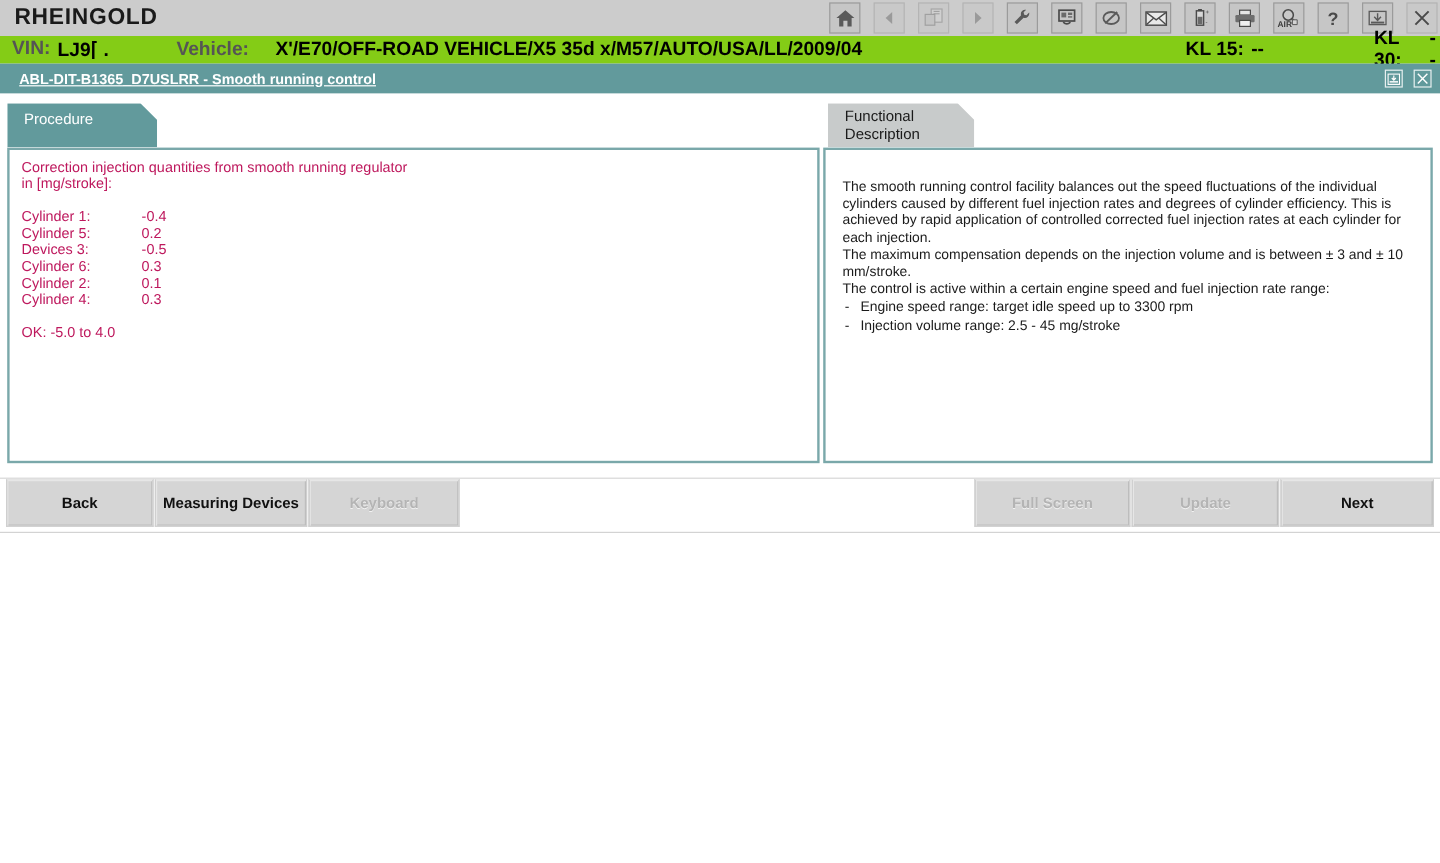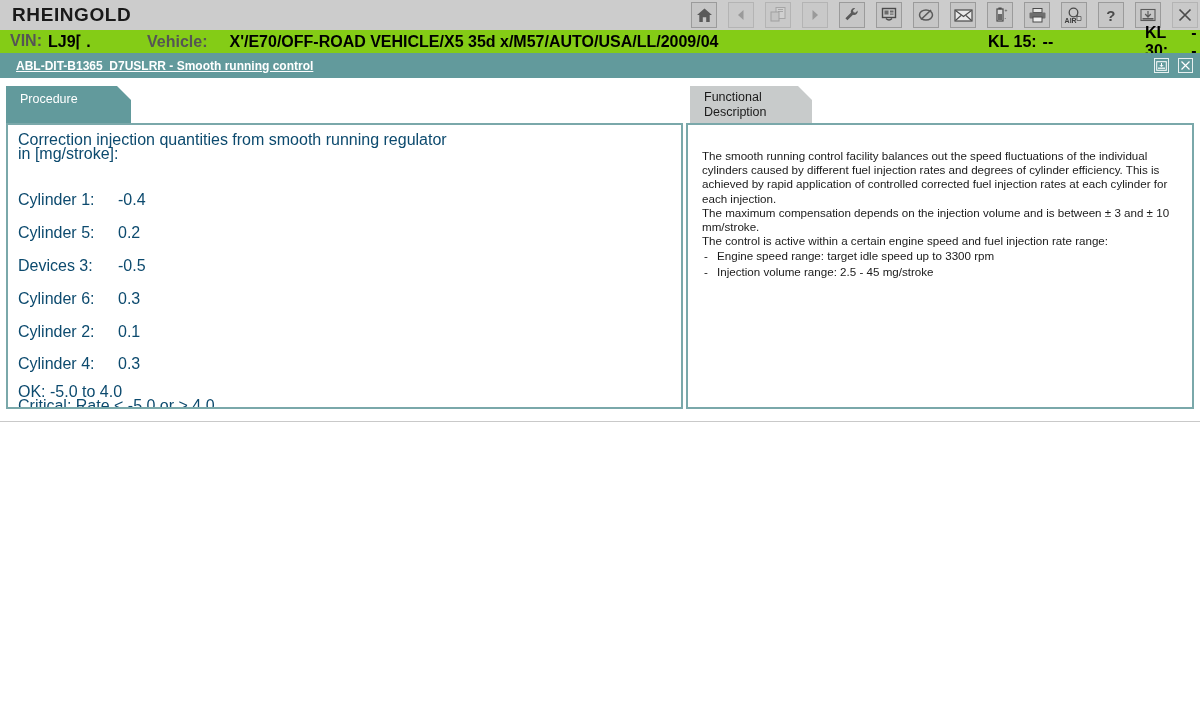--- a/index.html
+++ b/index.html
@@ -172,32 +172,32 @@
     background: #ffffff;
     border: 2px solid #7aa8aa;
     box-sizing: border-box;
     overflow: hidden;
   }
   .panel.left { left: 6px; width: 677px; }
   .panel.right { left: 686px; width: 508px; }
 
   .panel-inner-left {
     padding: 8px 10px;
-    font-size: 16px;
-    color: #0c4a6e;
+    font-size: 12px;
+    color: #be185d;
     line-height: 13.8px;
   }
   .panel-inner-right {
     padding: 24px 14px 8px 14px;
     font-size: 11.6px;
     color: #1a1a1a;
     line-height: 14.2px;
   }
   .blankline { height: 13.8px; }
-  .cyl-row { display: flex; margin-top: 19px; }
+  .cyl-row { display: flex; }
   .cyl-name { width: 100px; }
   .cyl-val { }
   .rp { margin: 0; }
   .rp-bullet {
     display: flex;
     padding-left: 2px;
     margin-top: 1px;
   }
   .rp-dash { width: 13px; flex: 0 0 13px; }
 
@@ -433,21 +433,20 @@
           <span class="cyl-name">Cylinder 2:</span>
           <span class="cyl-val">0.1</span>
         </div>
         <div class="cyl-row">
           <span class="cyl-name">Cylinder 4:</span>
           <span class="cyl-val">0.3</span>
         </div>
 
         <div class="blankline"></div>
         <div>OK: -5.0 to 4.0</div>
-        <div>Critical: Rate &lt; -5.0 or &gt; 4.0</div>
       </div>
     </div>
 
     <div class="panel right">
       <div class="panel-inner-right">
         <p class="rp">The smooth running control facility balances out the speed fluctuations of the individual cylinders caused by different fuel injection rates and degrees of cylinder efficiency. This is achieved by rapid application of controlled corrected fuel injection rates at each cylinder for each injection.</p>
         <p class="rp">The maximum compensation depends on the injection volume and is between ± 3 and ± 10 mm/stroke.</p>
         <p class="rp">The control is active within a certain engine speed and fuel injection rate range:</p>
         <div class="rp-bullet">
           <span class="rp-dash">-</span>
@@ -455,16 +454,24 @@
         </div>
         <div class="rp-bullet">
           <span class="rp-dash">-</span>
           <span>Injection volume range: 2.5 - 45 mg/stroke</span>
         </div>
       </div>
     </div>
 
   </div>
 
+  <div class="btnbar">
+    <div class="btn b-back">Back</div>
+    <div class="btn b-measuring">Measuring Devices</div>
+    <div class="btn b-keyboard disabled">Keyboard</div>
+    <div class="btn b-fullscreen disabled">Full Screen</div>
+    <div class="btn b-update disabled">Update</div>
+    <div class="btn b-next">Next</div>
+  </div>
 
   <div class="footer-rest"></div>
 
 </div>
 
 </body></html>

